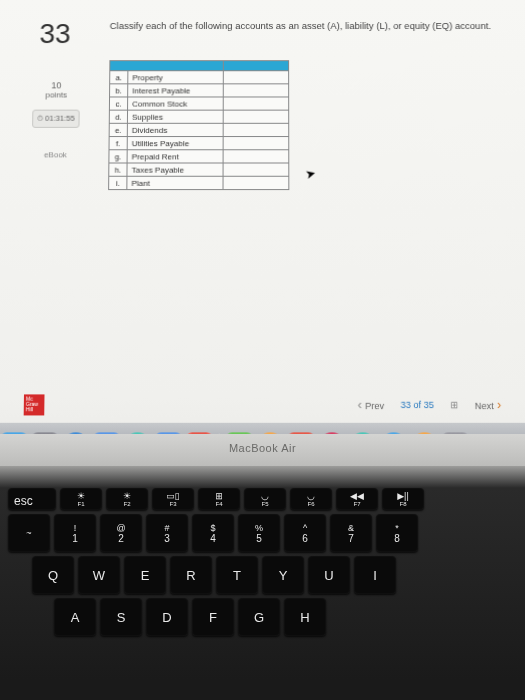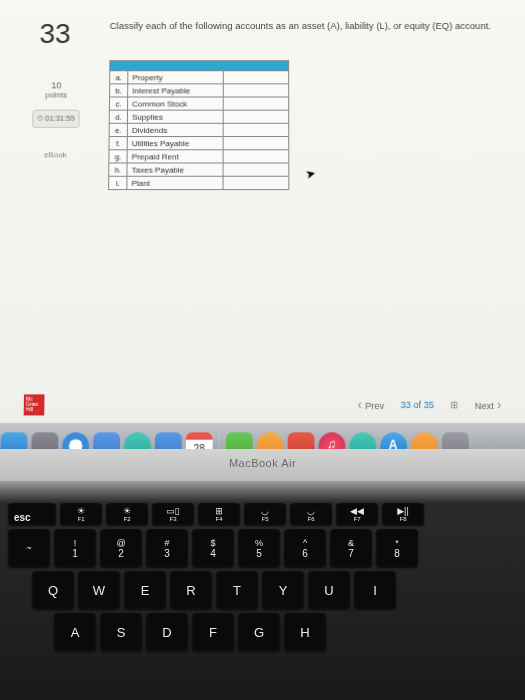--- a/index.html
+++ b/index.html
@@ -151,21 +151,21 @@
   .dock .app { background: linear-gradient(#4aa8e8,#2a78c8); border-radius: 50%; position: relative; }
   .dock .app::after { content: "A"; position: absolute; top: 5px; left: 8px; color: #fff; font-size: 12px; font-weight: bold; }
   .dock .orange { background: linear-gradient(#f8a848,#e88828); border-radius: 50%; }
   .dock .teal { background: linear-gradient(#48c8b8,#2aa898); border-radius: 50%; }
   .dock .green { background: linear-gradient(#6ac858,#4aa838); }
   .dock .blue { background: linear-gradient(#5a98e8,#3a78c8); }
   .dock .red { background: linear-gradient(#e85a4a,#c83a2a); }
   .dock .sep { width: 1px; height: 24px; background: rgba(255,255,255,0.2); margin: 0 2px; }
   .laptop {
     position: absolute;
-    top: 449px;
+    top: 434px;
     left: 0;
     width: 525px;
     height: 245px;
     background: linear-gradient(to bottom, #d8d8d5 0%, #c4c4c2 10%, #2a2a2a 22%, #1a1a1a 100%);
   }
   .hinge {
     height: 32px;
     background: linear-gradient(to bottom, #d4d4d2, #bcbcba);
     text-align: center;
     padding-top: 8px;
@@ -193,21 +193,21 @@
     justify-content: center;
     font-size: 10px;
     box-shadow: inset 0 0 2px rgba(255,255,255,0.1), 0 1px 2px rgba(0,0,0,0.8);
   }
   .fkey { width: 42px; height: 22px; font-size: 6px; }
   .fkey .sym { font-size: 9px; }
   .nkey { width: 42px; height: 38px; }
   .nkey .top { font-size: 9px; }
   .nkey .bot { font-size: 10px; }
   .lkey { width: 42px; height: 38px; font-size: 13px; }
-  .esc { width: 48px; font-size: 10px; justify-content: flex-end; align-items: flex-start; padding: 2px 0 2px 6px; font-weight: bold; }
+  .esc { width: 48px; font-size: 12px; justify-content: flex-end; align-items: flex-start; padding: 2px 0 2px 6px; }
   .r2 { margin-left: 24px; }
   .r3 { margin-left: 46px; }
 </style>
 </head>
 <body>
 
 <div class="screen">
   <div class="content">
     <div class="q-num">33</div>
     <div class="q-text">Classify each of the following accounts as an asset (A), liability (L), or equity (EQ) account.</div>

